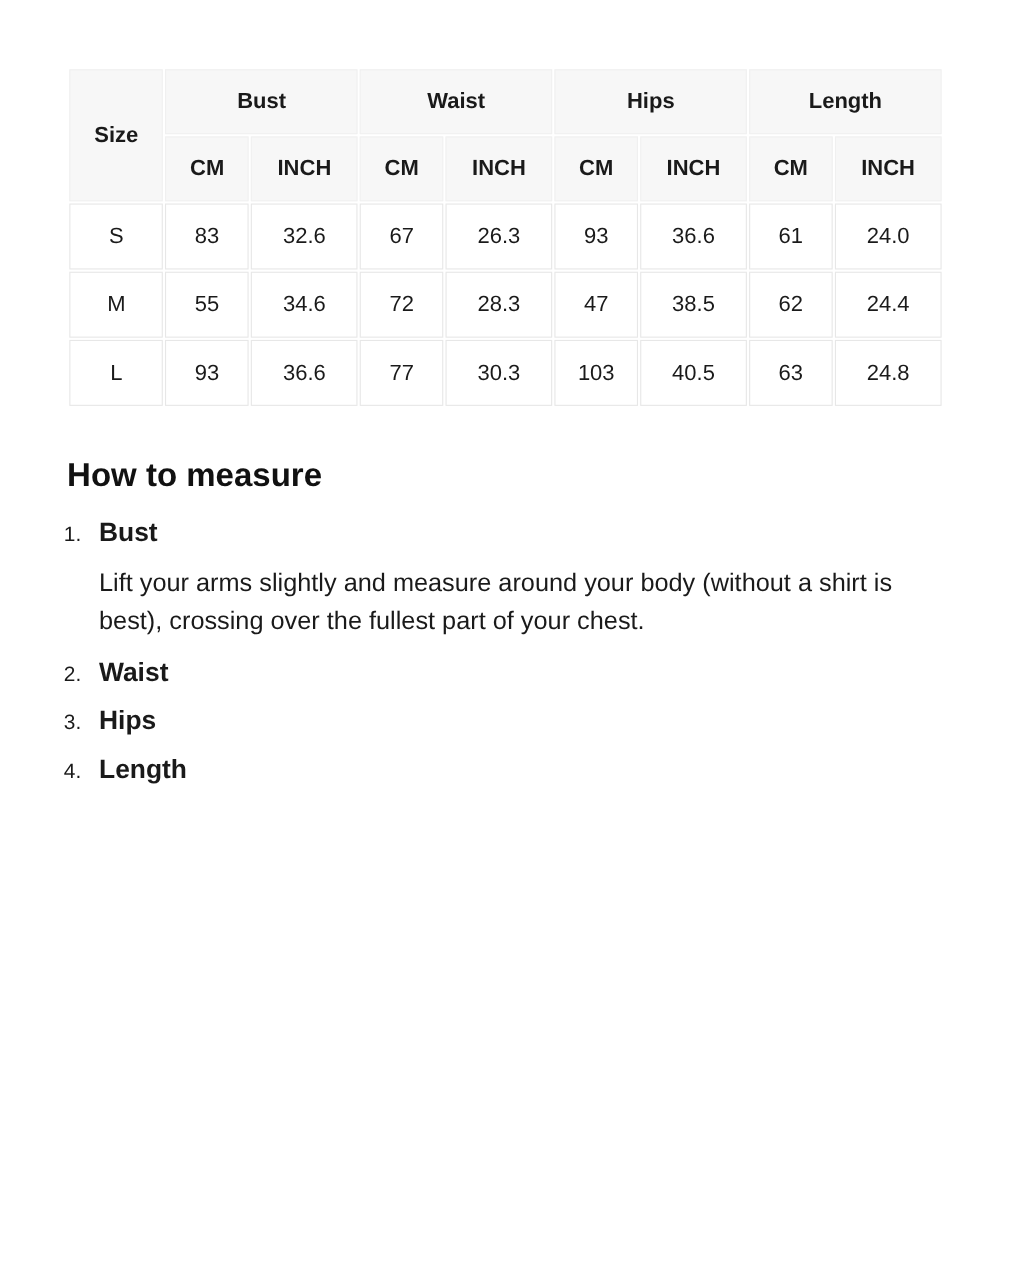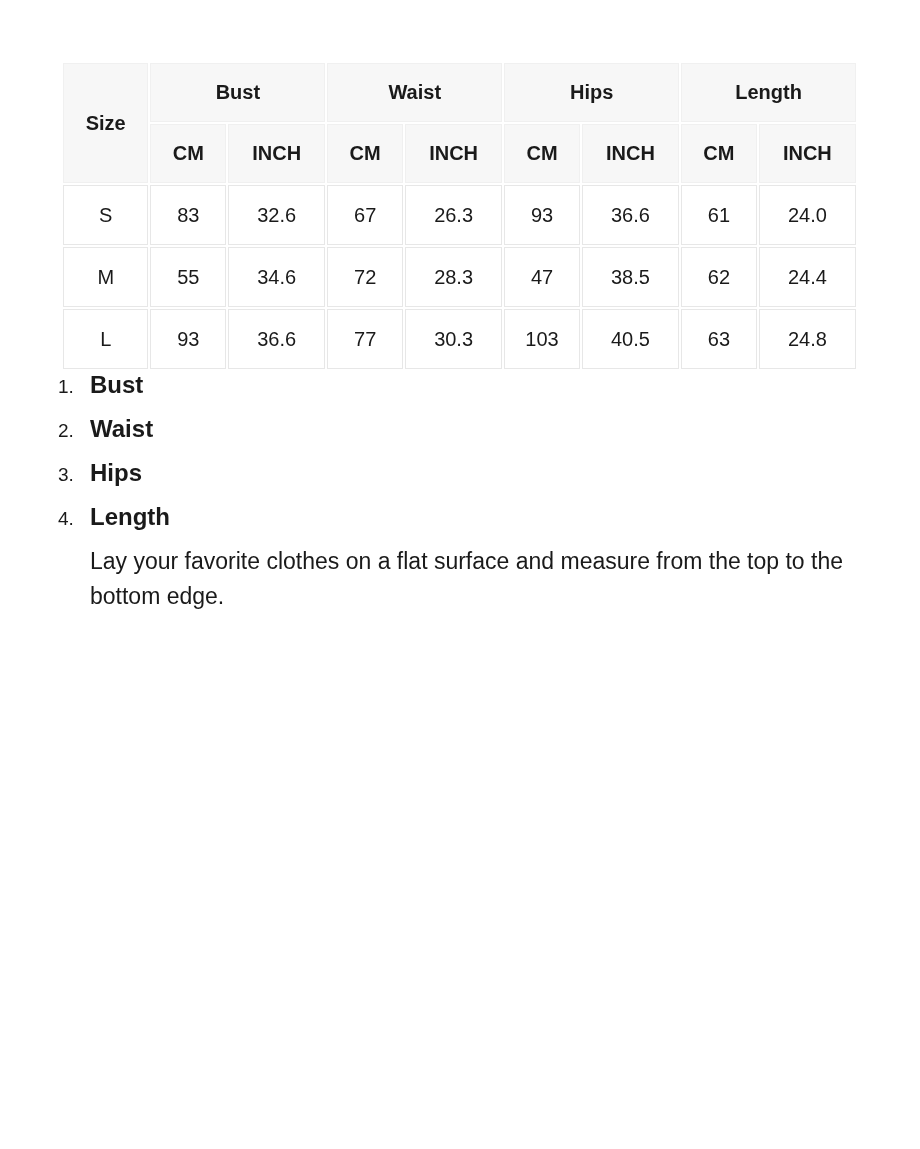--- a/index.html
+++ b/index.html
@@ -155,35 +155,36 @@
         <td>77</td>
         <td>30.3</td>
         <td>103</td>
         <td>40.5</td>
         <td>63</td>
         <td>24.8</td>
       </tr>
     </tbody>
   </table>
 
+  <h2 class="measure-title">How to measure</h2>
 
 
   <ol class="steps">
     <li class="step">
       <span class="step-number">1.</span>
       <div class="step-head"><span class="step-term">Bust</span></div>
+      <p class="step-desc">Lift your arms slightly and measure around your body (without a shirt is best), crossing over the fullest part of your chest.</p>
     </li>
     <li class="step">
       <span class="step-number">2.</span>
       <div class="step-head"><span class="step-term">Waist</span></div>
     </li>
     <li class="step">
       <span class="step-number">3.</span>
       <div class="step-head"><span class="step-term">Hips</span></div>
     </li>
     <li class="step">
       <span class="step-number">4.</span>
       <div class="step-head"><span class="step-term">Length</span></div>
-      <p class="step-desc">Lay your favorite clothes on a flat surface and measure from the top to the bottom edge.</p>
     </li>
   </ol>
 
 </div>
 
 </body></html>

